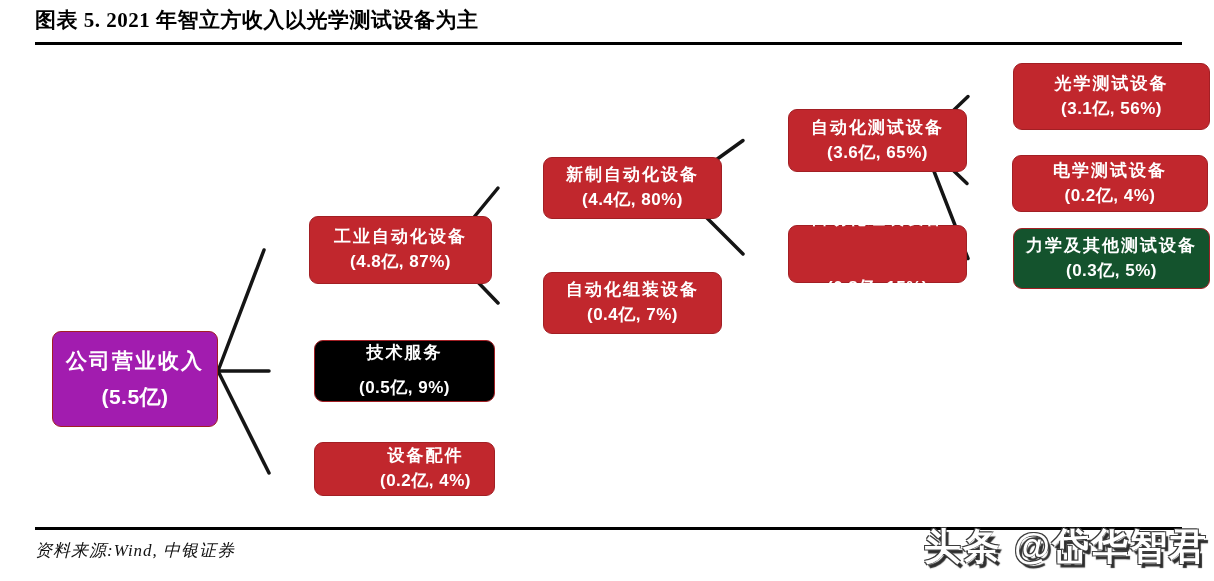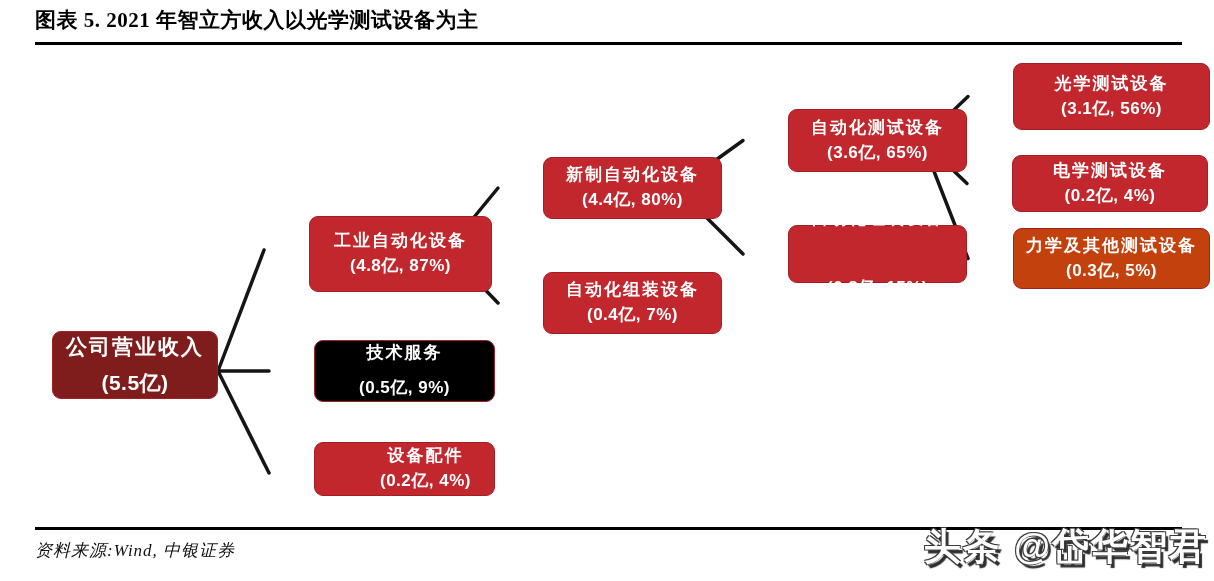--- a/index.html
+++ b/index.html
@@ -66,25 +66,25 @@
       <line x1="218" y1="371" x2="269" y2="473" stroke="#151515" stroke-width="3.5" stroke-linecap="round"></line>
       <line x1="447" y1="250" x2="498" y2="188" stroke="#151515" stroke-width="3.5" stroke-linecap="round"></line>
       <line x1="447" y1="250" x2="498" y2="303" stroke="#151515" stroke-width="3.5" stroke-linecap="round"></line>
       <line x1="677" y1="188" x2="743" y2="140.5" stroke="#151515" stroke-width="3.5" stroke-linecap="round"></line>
       <line x1="677" y1="188" x2="743" y2="254" stroke="#151515" stroke-width="3.5" stroke-linecap="round"></line>
       <line x1="922" y1="140.5" x2="968" y2="96.5" stroke="#151515" stroke-width="3.5" stroke-linecap="round"></line>
       <line x1="922" y1="140.5" x2="967" y2="183.5" stroke="#151515" stroke-width="3.5" stroke-linecap="round"></line>
       <line x1="922" y1="140.5" x2="968" y2="258.5" stroke="#151515" stroke-width="3.5" stroke-linecap="round"></line>
     </svg>
   <div id="nodes">
-      <div class="node node-lg" style="left: 52px; top: 331px; width: 166px; height: 68px; background: #7f1d1d; border-color: rgb(162, 31, 36); color: rgb(255, 255, 255);">
+      <div class="node node-lg" style="left: 52px; top: 331px; width: 166px; height: 96px; background: #a21caf; border-color: rgb(162, 31, 36); color: rgb(255, 255, 255);">
         <span class="lbl">公司营业收入</span>
         <span class="val">(5.5亿)</span>
       </div>
-      <div class="node node-sm" style="left: 264px; top: 216px; width: 183px; height: 76px; background: rgb(193, 39, 45); border-color: rgb(162, 31, 36); color: rgb(255, 255, 255);">
+      <div class="node node-sm" style="left: 264px; top: 216px; width: 183px; height: 68px; background: rgb(193, 39, 45); border-color: rgb(162, 31, 36); color: rgb(255, 255, 255);">
         <span class="lbl">工业自动化设备</span>
         <span class="val">(4.8亿, 87%)</span>
       </div>
       <div class="node node-sm" style="left: 269px; top: 340px; width: 181px; height: 62px; background: #000000; border-color: rgb(162, 31, 36); color: rgb(255, 255, 255); justify-content: space-between;">
         <span class="lbl">技术服务</span>
         <span class="val">(0.5亿, 9%)</span>
       </div>
       <div class="node node-sm" style="left: 269px; top: 442px; width: 181px; height: 54px; background: rgb(193, 39, 45); border-color: rgb(162, 31, 36); color: rgb(255, 255, 255); padding-left: 42px;">
         <span class="lbl">设备配件</span>
         <span class="val">(0.2亿, 4%)</span>
@@ -106,21 +106,21 @@
         <span class="val">(0.8亿, 15%)</span>
       </div>
       <div class="node node-sm" style="left: 968px; top: 63px; width: 197px; height: 67px; background: rgb(193, 39, 45); border-color: rgb(162, 31, 36); color: rgb(255, 255, 255);">
         <span class="lbl">光学测试设备</span>
         <span class="val">(3.1亿, 56%)</span>
       </div>
       <div class="node node-sm" style="left: 967px; top: 155px; width: 196px; height: 57px; background: rgb(193, 39, 45); border-color: rgb(162, 31, 36); color: rgb(255, 255, 255);">
         <span class="lbl">电学测试设备</span>
         <span class="val">(0.2亿, 4%)</span>
       </div>
-      <div class="node node-sm" style="left: 968px; top: 228px; width: 197px; height: 61px; background: #c2410c; border-color: rgb(162, 31, 36); color: rgb(255, 255, 255);">
+      <div class="node node-sm" style="left: 968px; top: 228px; width: 197px; height: 61px; background: #14532d; border-color: rgb(162, 31, 36); color: rgb(255, 255, 255);">
         <span class="lbl">力学及其他测试设备</span>
         <span class="val">(0.3亿, 5%)</span>
       </div>
     </div>
   <div class="rule rule-bottom"></div>
   <div class="source">资料来源:Wind, 中银证券</div>
   <div class="watermark">头条 @岱华智君</div>
 </div>
 
 </body></html>

